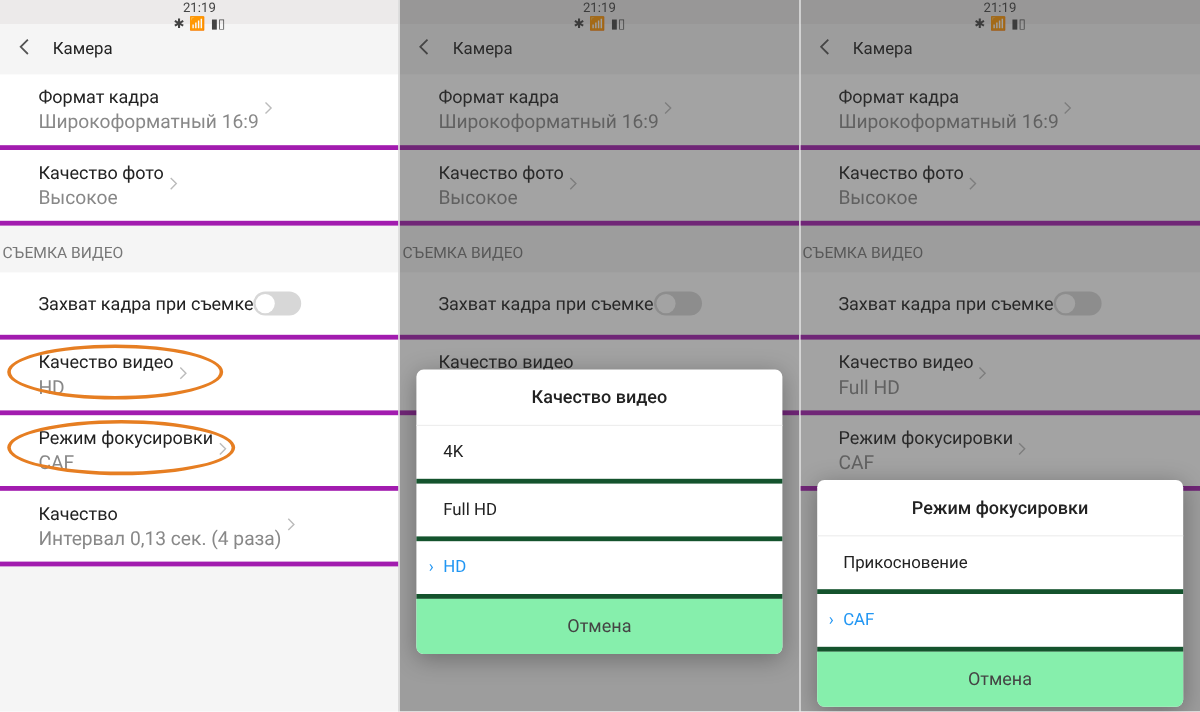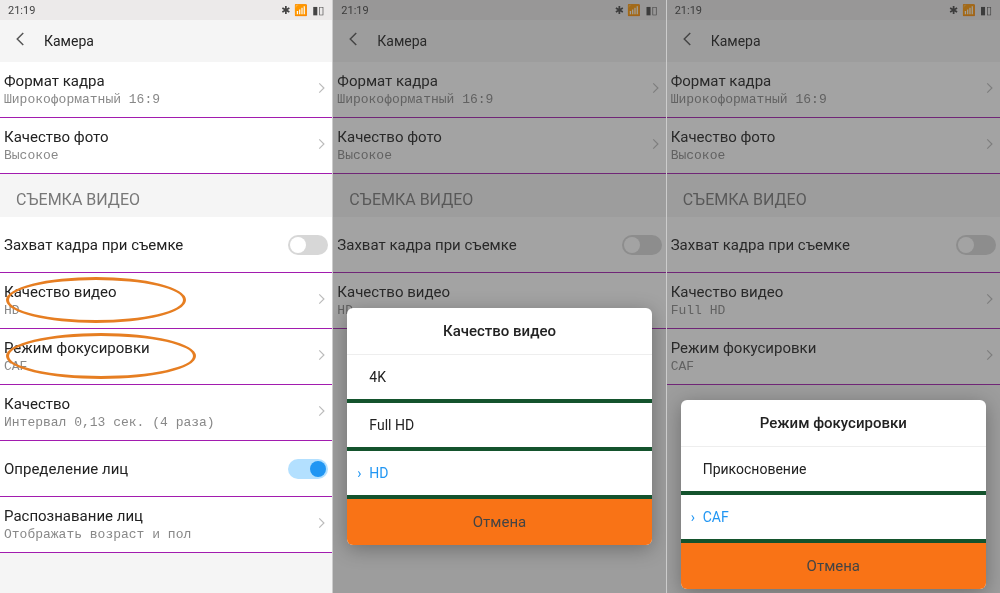--- a/index.html
+++ b/index.html
@@ -13,51 +13,51 @@
     --orange:#e67e22;
 }
 *{box-sizing:border-box;font-family:-apple-system,Roboto,Arial,sans-serif;}
 html,body{margin:0;padding:0;}
 body{width:1000px;height:593px;overflow:hidden;position:relative;background:#fff;}
 .triptych{display:flex;width:1000px;height:593px;}
 .phone{width:var(--w);height:593px;position:relative;overflow:hidden;border-right:1px solid #ccc;background:var(--bg);}
 .phone:last-child{border-right:none;}
 
 
-.status{height:20px;background:#eceaea;display:flex;align-items:center;justify-content:space-between;padding:0 8px;font-size:11px;color:#444;}
+.status{height:20px;background:#eceaea;display:flex;align-items:center;justify-content:space-between;padding:0 8px;font-size:11px;color:#444;flex-direction:column;}
 .status .right{display:flex;gap:4px;align-items:center;}
 
 
 .titlebar{height:42px;background:var(--bg);display:flex;align-items:center;padding:0 12px;gap:14px;}
 .titlebar .back svg{width:18px;height:18px;stroke:#555;}
 .titlebar .title{font-size:14px;color:var(--text);}
 
 
 .list{background:#fff;}
-.row{padding:10px 4px;border-bottom:1px solid #a21caf;display:flex;align-items:center;justify-content:space-between;min-height:56px;position:relative;}
+.row{padding:10px 32px;border-bottom:4px solid #a21caf;display:flex;align-items:center;min-height:56px;position:relative;}
 .row .labels{display:flex;flex-direction:column;gap:2px;}
 .row .main{font-size:15px;color:var(--text);}
-.row .sub{font-size:13px;color:var(--sub);font-family:Liberation Mono, monospace;}
+.row .sub{font-size:16px;color:var(--sub);}
 .chevron svg{width:14px;height:14px;stroke:#bbb;}
-.section-header{padding:16px 16px 8px;font-size:16px;color:var(--header);background:var(--bg);}
+.section-header{padding:16px 2px 8px;font-size:13px;color:var(--header);background:var(--bg);}
 .toggle{width:40px;height:20px;border-radius:20px;position:relative;}
 .toggle .knob{width:16px;height:16px;border-radius:50%;background:#fff;position:absolute;top:2px;}
 .toggle.off{background:#d7d7d7;} .toggle.off .knob{left:2px;}
 .toggle.on{background:#b3e0ff;} .toggle.on .knob{right:2px;background:var(--accent);}
 
 
 .dim{position:absolute;inset:0;background:rgba(50,50,50,.45);}
 
 
 .sheet{position:absolute;left:14px;right:14px;background:#fff;border-radius:6px;box-shadow:0 4px 20px rgba(0,0,0,.3);}
 .sheet-title{text-align:center;padding:14px;font-size:15px;font-weight:500;color:var(--text);border-bottom:1px solid #eee;}
 .sheet-item{padding:14px 22px;font-size:14px;color:var(--text);border-bottom:4px solid #14532d;position:relative;}
 .sheet-item.selected{color:var(--accent);}
 .sheet-item.selected::before{content:"›";position:absolute;left:10px;color:var(--accent);}
-.sheet-cancel{text-align:center;padding:14px;font-size:15px;color:#444;background:#f97316;border-radius:0 0 6px 6px;}
+.sheet-cancel{text-align:center;padding:14px;font-size:15px;color:#444;background:#86efac;border-radius:0 0 6px 6px;}
 
 
 .hl{position:absolute;border:3px solid var(--orange);border-radius:50%/50%;pointer-events:none;}
 
 
 .watermark{position:absolute;top:210px;left:50%;transform:translateX(-50%);font-size:72px;font-weight:800;color:rgba(230,126,34,.25);letter-spacing:-4px;white-space:nowrap;font-family:Arial Black,Arial,sans-serif;pointer-events:none;}
 .watermark .ru{font-size:24px;letter-spacing:0;vertical-align:middle;}
 </style>
 </head>
 <body>
@@ -139,39 +139,20 @@
     <div class="row">
       <div class="labels">
         <span class="main">Качество</span>
         <span class="sub">Интервал 0,13 сек. (4 раза)</span>
       </div>
       <span class="chevron"><svg viewBox="0 0 24 24" fill="none" stroke-width="2">
               <path d="M9 4 L17 12 L9 20"></path>
             </svg></span>
     </div>
   </div>
-  <div class="list">
-    <div class="row">
-      <div class="labels">
-            <span class="main">Определение лиц</span>
-          </div>
-      <div class="toggle on">
-            <div class="knob"></div>
-          </div>
-    </div>
-    <div class="row">
-      <div class="labels">
-        <span class="main">Распознавание лиц</span>
-        <span class="sub">Отображать возраст и пол</span>
-      </div>
-      <span class="chevron"><svg viewBox="0 0 24 24" fill="none" stroke-width="2">
-              <path d="M9 4 L17 12 L9 20"></path>
-            </svg></span>
-    </div>
-  </div>
 </div>
 
 <div class="phone">
   <div class="status">
     <span>21:19</span>
     <span class="right">
       <span>✱</span>
       <span>📶</span>
       <span>▮▯</span>
     </span>

